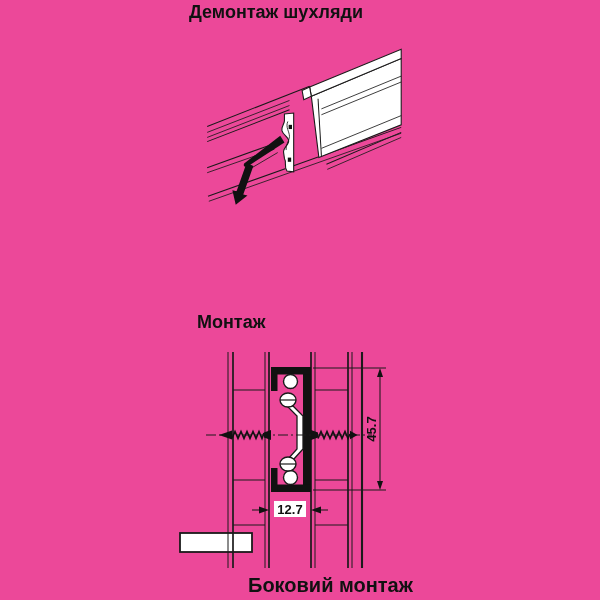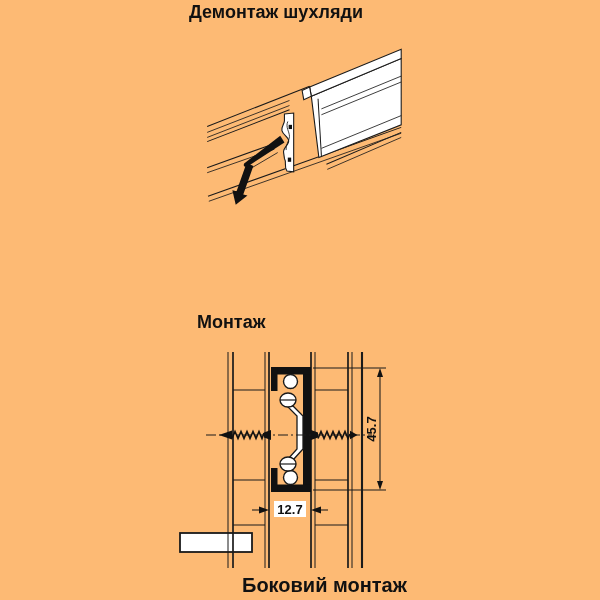--- a/index.html
+++ b/index.html
@@ -1,21 +1,21 @@
 <!DOCTYPE html>
 <html><head>
 <meta charset="utf-8">
 <style>
   html,body{margin:0;padding:0;background:#fff;}
-  #page{position:relative;width:600px;height:600px;background:#fdba74;overflow:hidden;
+  #page{position:relative;width:600px;height:600px;background:#ec4899;overflow:hidden;
         font-family:"Liberation Sans",sans-serif;color:#111;}
   .title{position:absolute;font-weight:bold;color:#111;white-space:nowrap;letter-spacing:0;}
   #title-removal{left:189px;top:2px;font-size:18px;}
   #title-mounting{left:189px;top:312px;font-size:18px;margin-left:8px;}
-  #title-side{left:242px;top:574px;font-size:20px;}
+  #title-side{left:248px;top:574px;font-size:20px;}
   svg{position:absolute;overflow:visible;}
   #svg-removal{left:180px;top:40px;}
   #svg-mounting{left:178px;top:345px;}
   .ln{stroke:#1a1a1a;fill:none;stroke-width:1.2;}
   .thin{stroke-width:1;}
   .thick{stroke-width:1.7;}
   .xthick{stroke-width:2.1;}
   .wfill{fill:#fff;stroke:#1a1a1a;stroke-width:1.3;}
   .blk{fill:#111;stroke:none;}
   .dim{stroke:#1a1a1a;stroke-width:1.05;fill:none;}

